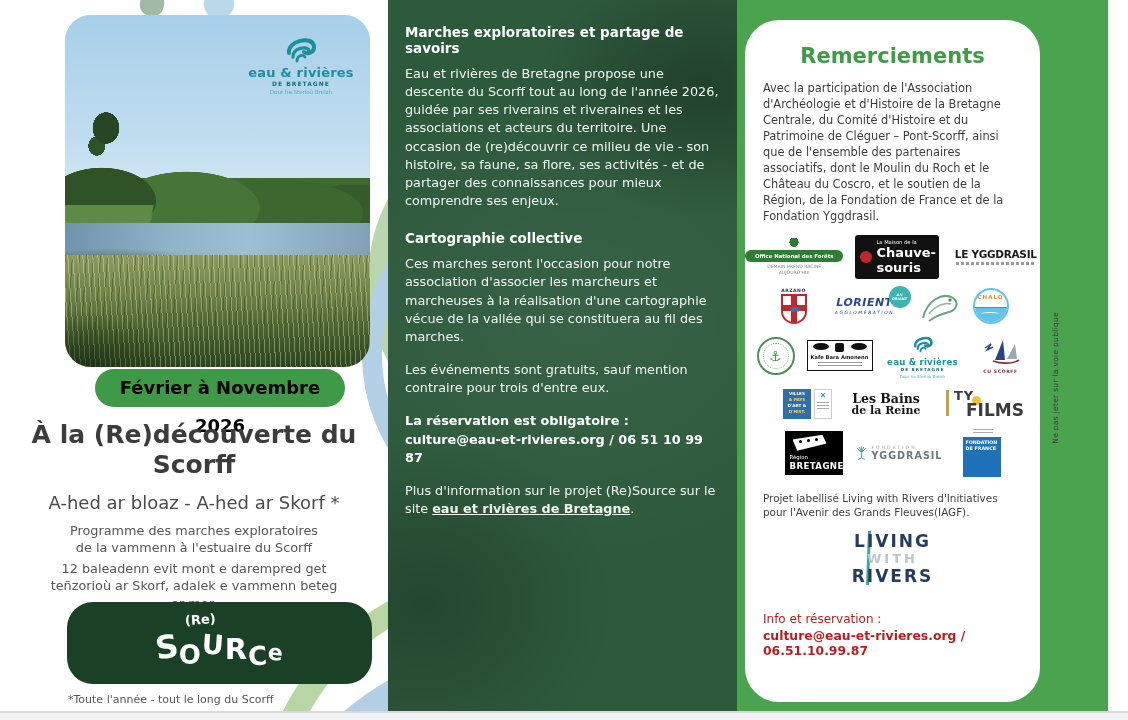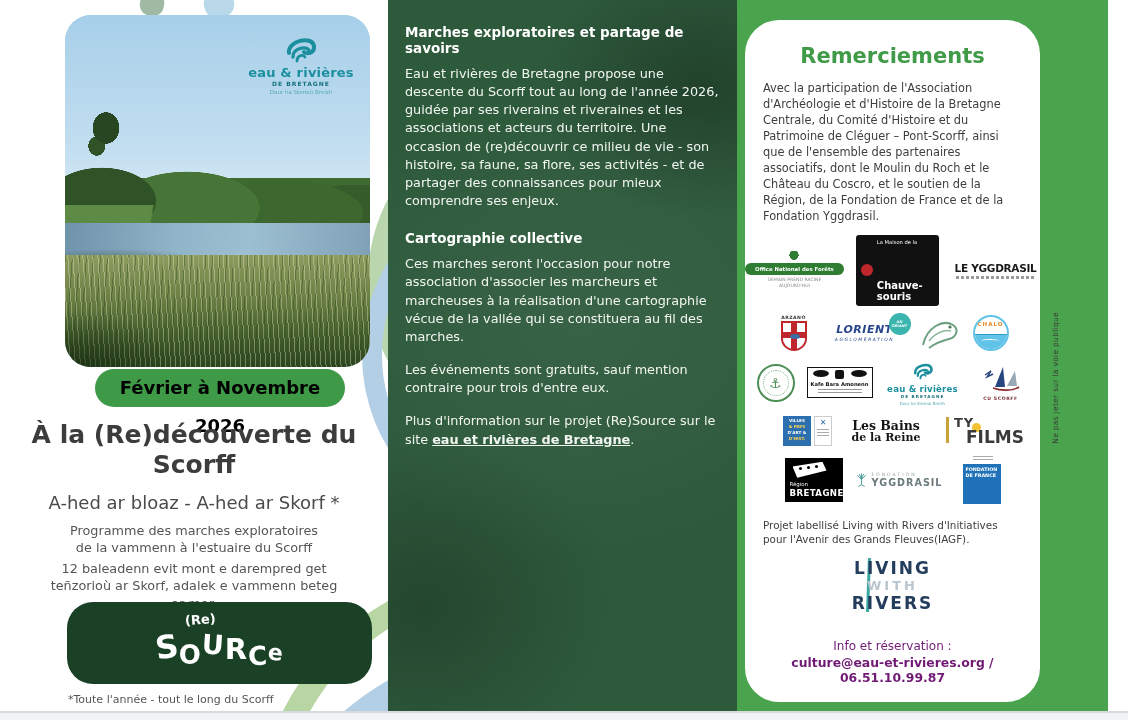--- a/index.html
+++ b/index.html
@@ -99,21 +99,21 @@
   
   .lg-onf { width:100px; }
   .onf-tree { width:12px; height:12px; margin:0 auto; background:radial-gradient(circle at 50% 35%, #2e7d32 0 46%, transparent 47%); border-left:2px solid #5d4a2f; border-left-width:0; }
   .onf-oval { background:#2e7d32; color:#fff; font-size:5.4px; font-weight:bold; border-radius:9px; padding:3px 4px; }
   .onf-cap { font-size:4.6px; color:#8a8a8a; margin-top:2px; line-height:1.3; }
   
   .lg-chauve { width:84px; background:#111; border-radius:3px; padding:4px 5px; display:flex; align-items:center; gap:4px; }
   .chauve-dot { width:12px; height:12px; border-radius:50%; background:#c0272d; flex:0 0 auto; }
   .chauve-tx { color:#fff; text-align:left; }
   .chauve-tx .t1 { font-size:5.2px; }
-  .chauve-tx .t2 { font-size:10px; font-weight:bold;margin-top:35px; }
+  .chauve-tx .t2 { font-size:13px; font-weight:bold; }
   
   .lg-strap { width:90px; }
   .strap-t { font-size:10.5px; font-weight:bold; color:#1a1a1a; letter-spacing:-.3px; }
   .strap-sub { margin:2px auto 0; width:80px; height:3px;
     background:repeating-linear-gradient(90deg,#9a9a9a 0 3px, transparent 3px 5px); }
   
   .lg-arzano { width:34px; }
   .arz-t { font-size:4.6px; font-weight:bold; color:#333; letter-spacing:.5px; }
   .arz-shield { width:26px; height:30px; margin:1px auto 0; border:2px solid #c0272d; border-radius:0 0 50% 50%/0 0 42% 42%;
     background: linear-gradient(#c0272d 0 0) 50% 0/6px 100% no-repeat,
@@ -188,21 +188,21 @@
   .fdf-pre { margin:0 0 2px 18px; width:20px; height:6px;
     background:repeating-linear-gradient(180deg,#aaa 0 1px, transparent 1px 3px); }
   .fdf-box { width:38px; height:40px; background:#1f72b8; color:#fff; text-align:left; padding:3px;
     font-size:4.8px; font-weight:bold; line-height:1.35; margin-left:8px; }
 
   .label-note { margin:14px 18px 0 18px; font-size:10.4px; line-height:1.35; color:#3e3e3e; text-align:left; }
   .living { margin-top:12px; text-align:center; position:relative; }
   .living .bar { position:absolute; left:50%; top:0; margin-left:-26px; width:3px; height:54px; background:#3aa8a0; transform:rotate(2deg); }
   .lw1, .lw3 { font-size:17px; font-weight:800; color:#253d5c; letter-spacing:2px; position:relative; z-index:1; }
   .lw2 { font-size:13px; font-weight:800; color:#b9c6cf; letter-spacing:3px; position:relative; z-index:1; }
-  .info-block { margin:26px 18px 16px 18px; text-align:center; color:#701a75; }
+  .info-block { margin:26px 18px 16px 18px; text-align:left; color:#b91c1c; }
   .info-l { font-size:12px; }
   .info-c { font-size:12.4px; font-weight:bold; margin-top:2px; }
 
   .edge-note { position:absolute; left:1051px; top:312px; writing-mode:vertical-rl; transform:rotate(180deg);
     font-size:7.5px; color:#3a3a3a; letter-spacing:.3px; }
 
   .bottom-strip { position:absolute; left:0; top:711px; width:1128px; height:9px;
     background:linear-gradient(180deg,#d6dadd 0 2px,#f1f3f4 2px 100%); }
 </style>
 </head>
@@ -251,20 +251,24 @@
     </div>
     <div class="footnote">*Toute l'année - tout le long du Scorff</div>
   </div>
 
   <div class="panel-mid">
     <h3>Marches exploratoires et partage de savoirs</h3>
     <p>Eau et rivières de Bretagne propose une descente du Scorff tout au long de l'année 2026, guidée par ses riverains et riveraines et les associations et acteurs du territoire. Une occasion de (re)découvrir ce milieu de vie - son histoire, sa faune, sa flore, ses activités - et de partager des connaissances pour mieux comprendre ses enjeux.</p>
     <h3 class="sec2">Cartographie collective</h3>
     <p>Ces marches seront l'occasion pour notre association d'associer les marcheurs et marcheuses à la réalisation d'une cartographie vécue de la vallée qui se constituera au fil des marches.</p>
     <p>Les événements sont gratuits, sauf mention contraire pour trois d'entre eux.</p>
+    <p class="boldp">
+      <span>La réservation est obligatoire :</span><br>
+      <span>culture@eau-et-rivieres.org / 06 51 10 99 87</span>
+    </p>
     <p>
       <span>Plus d'information sur le projet (Re)Source sur le site </span><span class="mid-link">eau et rivières de Bretagne</span><span>.</span>
     </p>
   </div>
 
   <div class="panel-right">
     <div class="card">
       <div class="card-title">Remerciements</div>
       <div class="card-body">Avec la participation de l'Association d'Archéologie et d'Histoire de la Bretagne Centrale, du Comité d'Histoire et du Patrimoine de Cléguer – Pont-Scorff, ainsi que de l'ensemble des partenaires associatifs, dont le Moulin du Roch et le Château du Coscro, et le soutien de la Région, de la Fondation de France et de la Fondation Yggdrasil.</div>
 

